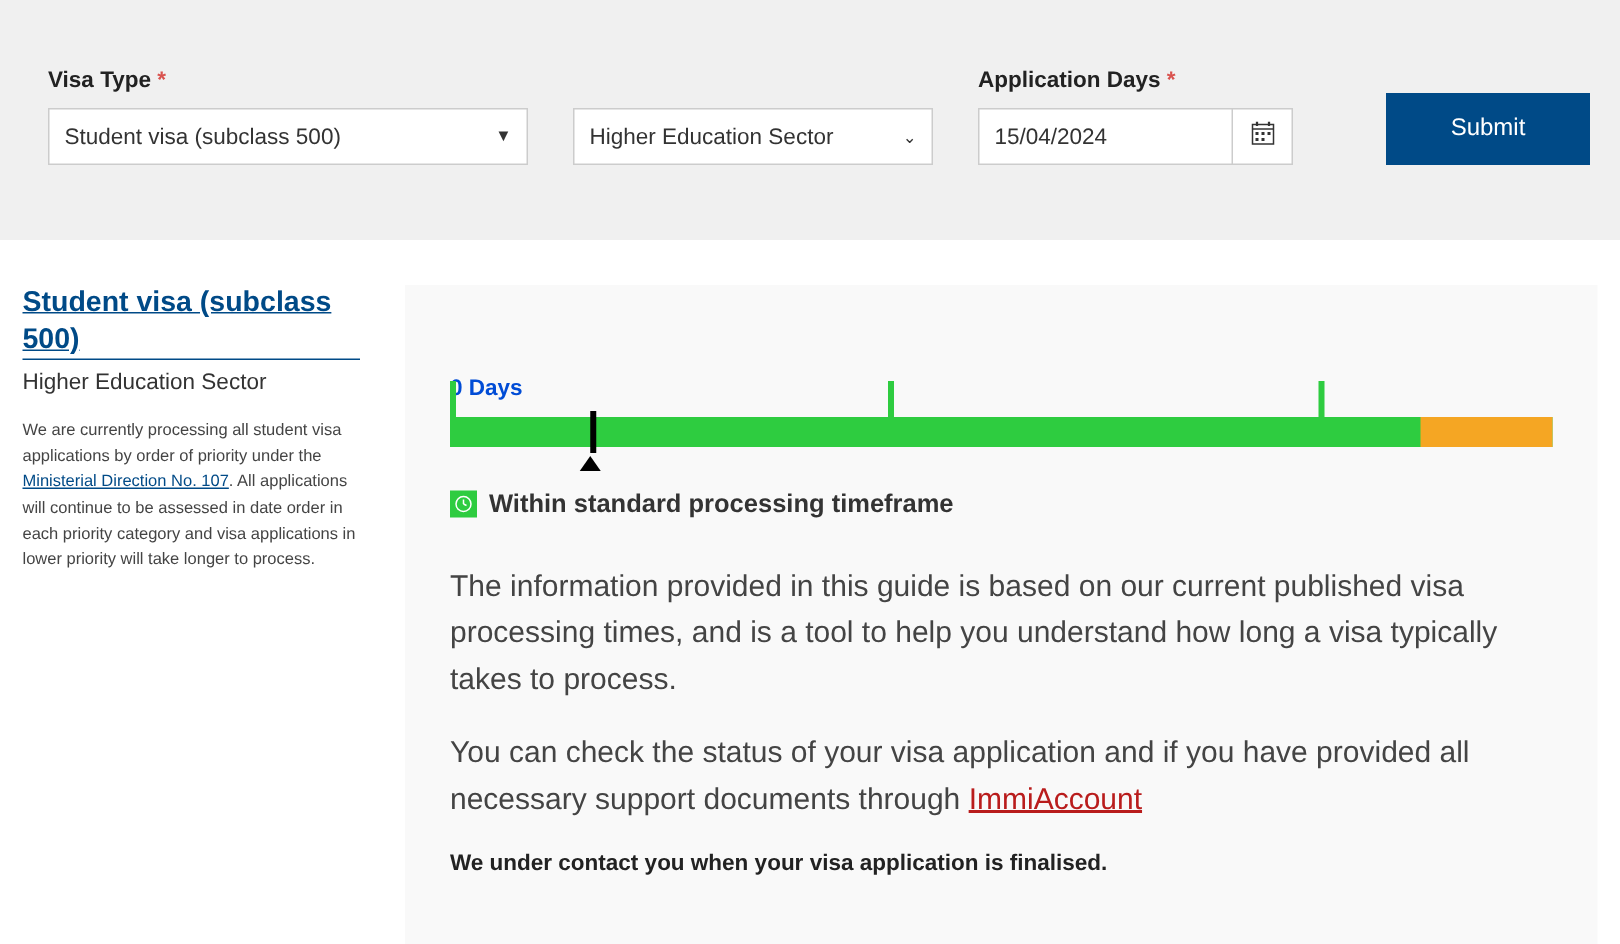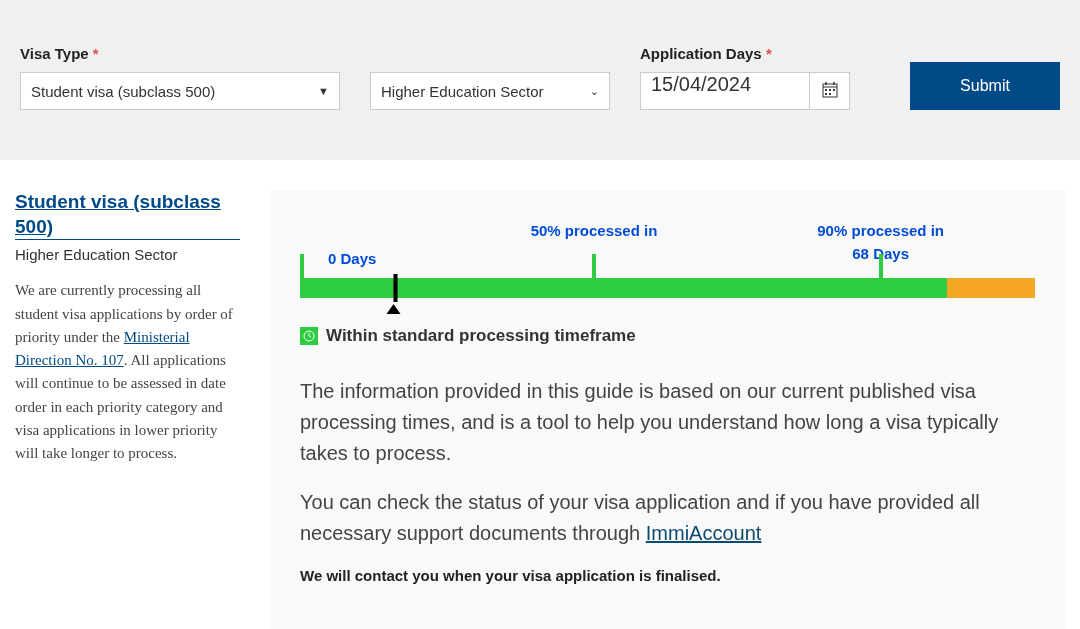--- a/index.html
+++ b/index.html
@@ -1,56 +1,56 @@
 <!DOCTYPE html>
 <html><head>
   <meta charset="utf-8">
   <style>
     * { box-sizing: border-box; margin: 0; padding: 0; }
     body { font-family: Arial, Helvetica, sans-serif; color: #333; width: 1080px; background: #fff; }
-    .form-section { background: #f0f0f0; padding: 45px 20px 50px 20px; display: flex; gap: 30px; align-items: flex-end; }
+    .form-section { background: #f0f0f0; padding: 45px 20px 50px 32px; display: flex; gap: 30px; align-items: flex-end; }
     .form-group { display: flex; flex-direction: column; }
     .form-label { font-weight: bold; font-size: 15px; margin-bottom: 10px; color: #222; }
     .req { color: #d9534f; }
     .select-wrap { position: relative; background: #fff; border: 1px solid #ccc; height: 38px; display: flex; align-items: center; padding: 0 30px 0 10px; font-size: 15px; }
     .select-caret { position: absolute; right: 10px; font-size: 11px; color: #333; }
     .vt { width: 320px; }
     .vs { width: 240px; }
     .date-wrap { display: flex; }
-    .date-input { background: #fff; border: 1px solid #ccc; height: 38px; width: 170px; padding: 0 10px; font-size: 20px; display: flex; }
+    .date-input { background: #fff; border: 1px solid #ccc; height: 38px; width: 170px; padding: 0 10px; font-size: 15px; display: flex; align-items: center; }
     .date-btn { background: #fff; border: 1px solid #ccc; border-left: none; height: 38px; width: 40px; display: flex; align-items: center; justify-content: center; font-size: 15px; }
-    .submit-btn { background: #004a87; color: #fff; border: none; height: 48px; width: 150px; font-size: 16px; margin-left: auto; display:flex; align-items:center; justify-content:center; }
+    .submit-btn { background: #004a87; color: #fff; border: none; height: 48px; width: 136px; font-size: 16px; margin-left: auto; display:flex; align-items:center; justify-content:center; }
     .results { display: flex; padding: 30px 15px 20px 15px; gap: 30px; }
     .sidebar { width: 225px; }
     .visa-link { color: #004a87; font-weight: bold; font-size: 19px; text-decoration: underline; line-height: 1.3; display: inline-block; border-bottom: 1px solid #004a87; }
     .stream-text { font-size: 15px; color: #333; margin-top: 6px; margin-bottom: 16px; }
-    .side-desc { font-size: 15px; color: #444; line-height: 1.55; font-family: Liberation Serif, serif; }
+    .side-desc { font-size: 11px; color: #444; line-height: 1.55; }
     .side-desc a { color: #004a87; text-decoration: underline; }
     .main-panel { flex: 1; background: #f9f9f9; padding: 30px 30px 30px 30px; }
     .timeline-labels { position: relative; height: 50px; margin-bottom: 8px; }
     .tl-label { position: absolute; color: #004cd6; font-weight: bold; font-size: 15px; text-align: center; line-height: 1.5; }
-    .tl-start { left: 0; bottom: 0; text-align: right; margin-left: 28px; }
+    .tl-start { left: 0; bottom: 0; text-align: right; }
     .tl-50 { left: 40%; transform: translateX(-50%); }
     .tl-90 { left: 79%; transform: translateX(-50%); }
     .timeline-bar-wrap { position: relative; height: 20px; }
     .timeline-bar { position: relative; height: 20px; width: 100%; background: #2ecc40; display:flex; }
     .bar-green { background: #2ecc40; height:100%; }
     .bar-orange { background: #f5a623; height:100%; }
     .tick { position: absolute; width: 4px; height: 32px; background: #2ecc40; top: -24px; }
     .tick-start { left: 0; }
     .tick-50 { left: 40%; transform: translateX(-50%); }
     .tick-90 { left: 79%; transform: translateX(-50%); }
     .marker { position: absolute; top: -4px; left: 13%; transform: translateX(-50%); }
     .marker-line { width: 4px; height: 28px; background: #000; margin: 0 auto; }
     .marker-arrow { width: 0; height: 0; border-left: 7px solid transparent; border-right: 7px solid transparent; border-bottom: 10px solid #000; margin-top: 2px; margin-left: -5px; }
     .status-row { display: flex; align-items: center; gap: 8px; margin-top: 28px; margin-bottom: 30px; }
     .status-icon { width: 18px; height: 18px; background: #2ecc40; color: #fff; display: flex; align-items: center; justify-content: center; font-size: 13px; }
     .status-text { font-weight: bold; font-size: 17px; color: #333; }
     .info-p { font-size: 20px; color: #444; line-height: 1.55; margin-bottom: 18px; }
-    .info-p a { color: #0c4a6e; text-decoration: underline; }
+    .info-p a { color: #b91c1c; text-decoration: underline; }
     .info-bold { font-weight: bold; font-size: 15px; color: #222; margin-bottom: 18px; }
   </style>
 </head>
 <body>
 
 <div class="form-section">
   <div class="form-group">
     <label class="form-label"><span>Visa Type</span> <span class="req">*</span></label>
     <div class="select-wrap vt">
       <span>Student visa (subclass 500)</span>
@@ -97,25 +97,20 @@
     <div class="stream-text">Higher Education Sector</div>
     <p class="side-desc">
       <span>We are currently processing all student visa applications by order of priority under the </span><a>Ministerial Direction No. 107</a><span>. All applications will continue to be assessed in date order in each priority category and visa applications in lower priority will take longer to process.</span>
     </p>
   </div>
 
   <div class="main-panel">
     <div class="timeline-labels">
       <div class="tl-label tl-start">0 Days</div>
       <div class="tl-label tl-50">
-        <div>50% processed in</div>
-      </div>
-      <div class="tl-label tl-90">
-        <div>90% processed in</div>
-        <div>68 Days</div>
       </div>
     </div>
     <div class="timeline-bar-wrap">
       <div class="tick tick-start"></div>
       <div class="tick tick-50"></div>
       <div class="tick tick-90"></div>
       <div class="timeline-bar">
         <div class="bar-green" style="width:88%"></div>
         <div class="bar-orange" style="width:12%"></div>
       </div>
@@ -133,15 +128,15 @@
             <line x1="6" y1="6" x2="8" y2="7" stroke="#fff" stroke-width="1"></line>
           </svg>
       </div>
       <div class="status-text">Within standard processing timeframe</div>
     </div>
 
     <p class="info-p">The information provided in this guide is based on our current published visa processing times, and is a tool to help you understand how long a visa typically takes to process.</p>
     <p class="info-p">
       <span>You can check the status of your visa application and if you have provided all necessary support documents through </span><a>ImmiAccount</a>
     </p>
-    <p class="info-bold">We will contact you when your visa application is finalised.</p>
+    <p class="info-bold">We under contact you when your visa application is finalised.</p>
   </div>
 </div>
 
 </body></html>

